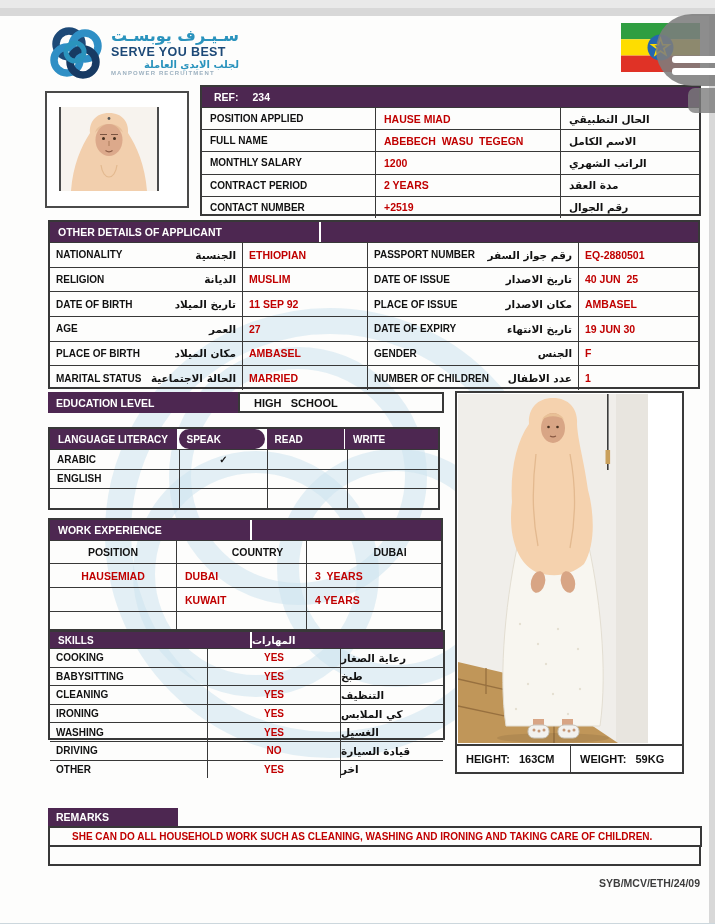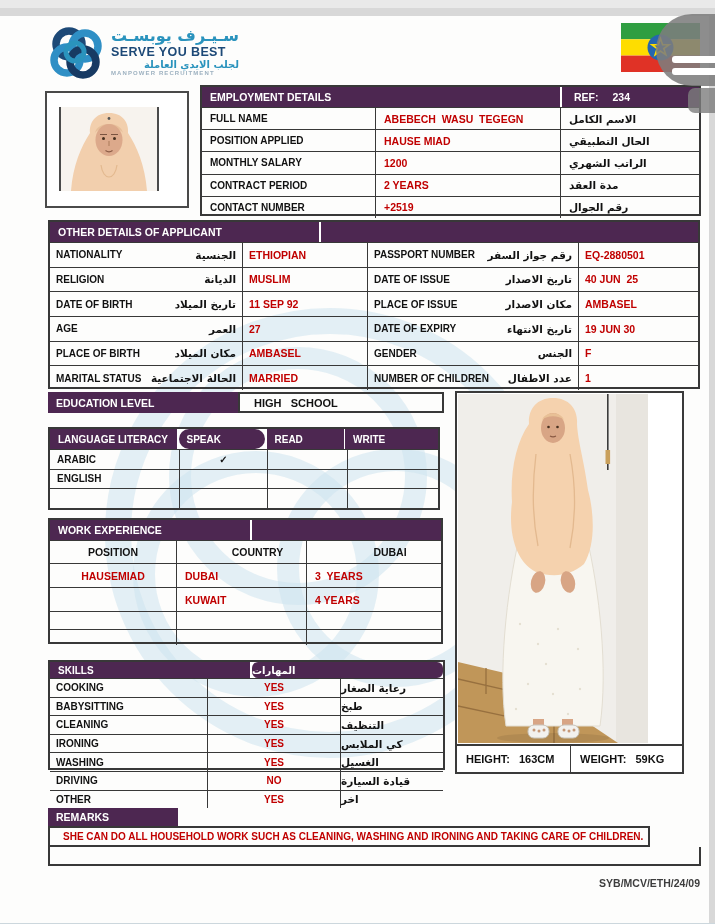--- a/index.html
+++ b/index.html
@@ -82,40 +82,40 @@
   .work-row > div { display:flex; align-items:center; }
   .work-row > div + div { border-left:1.2px solid #383838;padding-left:32px; }
   .work-head { height:23px; }
   .work-head > div { justify-content:center; font-size:10.5px; font-weight:bold; color:#111; }
   .work-data { height:24px; }
   .work-data .pos { justify-content:center; }
   .work-data .cty, .work-data .per { padding-left:8px; }
   .work-empty1 { height:18px; } .work-empty2 { height:16px; }
 
   
-  #skills { left:48px; top:652px; width:397px; height:110px; border:2px solid #383838; }
+  #skills { left:48px; top:622px; width:397px; height:110px; border:2px solid #383838; }
   #skills .hdr-flex { height:16px; }
   #skills .s1 { width:200px; font-size:10px; }
-  #skills .s2 { flex:1; font-size:10px; justify-content:flex-end; padding-right:8px; padding-left:0;border-radius:6px; }
+  #skills .s2 { flex:1; font-size:10px; justify-content:flex-end; padding-right:8px; padding-left:0; }
   .sk-row { display:grid; grid-template-columns:157px 133px 1fr; height:18.6px; border-top:1.2px solid #383838; }
   .sk-row > div { display:flex; align-items:center; }
   .sk-row .nm { padding-left:6px; font-size:10px; font-weight:bold; color:#111; }
   .sk-row .vl { border-left:1.2px solid #383838; justify-content:center; }
   .sk-row .sar { border-left:1.2px solid #383838; justify-content:flex-end; padding-right:6px; }
 
   
   #photo-box { left:455px; top:383px; width:229px; height:383px; border:2px solid #3a3a3a; background:#fff; }
   #photo-box svg { position:absolute; left:1px; top:1px; }
   #hw-row { position:absolute; left:0; right:0; bottom:0; height:28px; border-top:2px solid #3a3a3a; display:grid; grid-template-columns:113px 1fr; background:#fff; }
   #hw-row > div { display:flex; align-items:center; padding-left:9px; gap:9px; font-size:11px; font-weight:bold; color:#111; }
   #hw-row > div + div { border-left:1.6px solid #3a3a3a; }
 
   
   #remarks-title { left:48px; top:800px; width:130px; height:18px; }
-  #remarks-text { left:48px; top:818px; width:602px; height:21px; border:2px solid #383838; display:flex; align-items:center; padding-left:13px; font-size:10px; font-weight:bold; color:#c00000; }
+  #remarks-text { left:48px; top:818px; width:654px; height:21px; border:2px solid #383838; display:flex; align-items:center; padding-left:22px; font-size:10px; font-weight:bold; color:#c00000; }
   #remarks-empty { left:48px; top:839px; width:653px; height:19px; border:2px solid #383838; border-top:none; }
 
   #footer-code { left:0; top:869px; width:700px; text-align:right; font-size:10.5px; font-weight:600; color:#3d3d3d; }
 </style>
 </head>
 <body>
 
 <div id="page">
 
   <svg id="watermark" class="abs" width="715" height="924">
@@ -175,35 +175,34 @@
       <circle cx="44.5" cy="31.5" r="1.5" fill="#46301f"></circle>
         <circle cx="55.5" cy="31.5" r="1.5" fill="#46301f"></circle>
       <path d="M50,34 L50,39" stroke="#b07f5f" stroke-width="1.1" fill="none"></path>
       <path d="M46.5,43.5 C48.5,45 51.5,45 53.5,43.5" stroke="#8a5a44" stroke-width="1.2" fill="none"></path>
       <path d="M42,58 C44,74 56,74 58,58" stroke="#e3b98f" stroke-width="1.2" fill="none"></path>
     </svg>
   </div>
 
   <div id="emp" class="abs content">
     <div class="hdr-flex">
-      <div class="purple-cell h1">EMPLOYMENT DETAILS</div>
       <div class="purple-cell h2">
         <span>REF:</span>
         <span>234</span>
       </div>
     </div>
     <div class="emp-row">
+      <div class="lblc-en">POSITION APPLIED</div>
+      <div class="mid valc-red">HAUSE MIAD</div>
+      <div class="arc ar-lbl ar">الحال التطبيقي</div>
+    </div>
+    <div class="emp-row">
       <div class="lblc-en">FULL NAME</div>
       <div class="mid valc-red pre">ABEBECH  WASU  TEGEGN</div>
       <div class="arc ar-lbl ar">الاسم الكامل</div>
-    </div>
-    <div class="emp-row">
-      <div class="lblc-en">POSITION APPLIED</div>
-      <div class="mid valc-red">HAUSE MIAD</div>
-      <div class="arc ar-lbl ar">الحال التطبيقي</div>
     </div>
     <div class="emp-row">
       <div class="lblc-en">MONTHLY SALARY</div>
       <div class="mid valc-red">1200</div>
       <div class="arc ar-lbl ar">الراتب الشهري</div>
     </div>
     <div class="emp-row">
       <div class="lblc-en">CONTRACT PERIOD</div>
       <div class="mid valc-red">2 YEARS</div>
       <div class="arc ar-lbl ar">مدة العقد</div>

